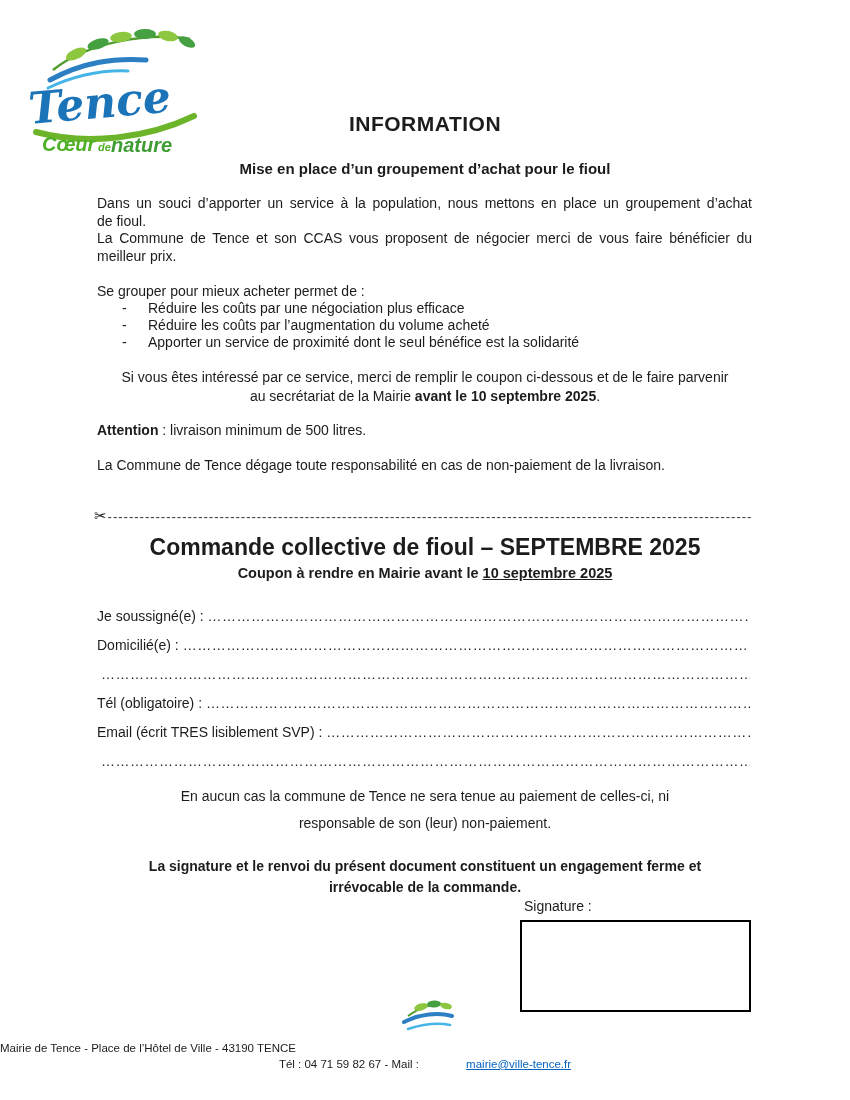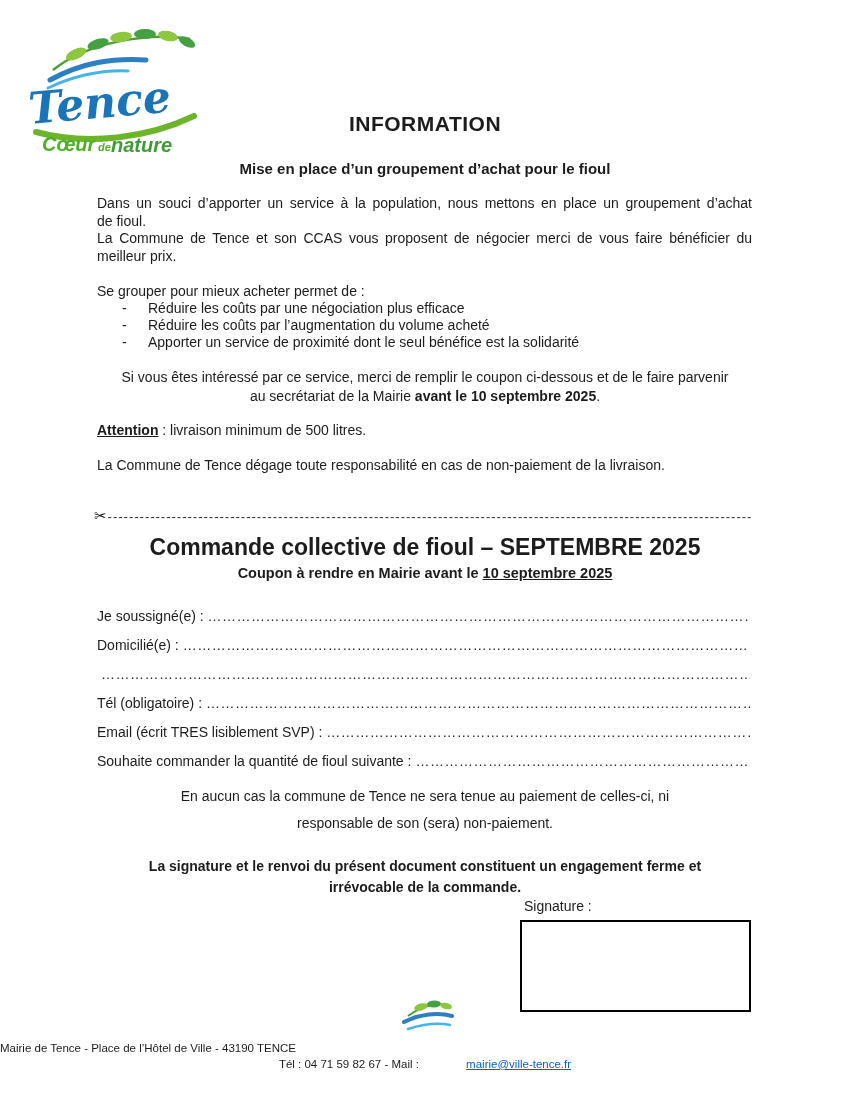--- a/index.html
+++ b/index.html
@@ -17,21 +17,21 @@
   .intro { margin-top:18px; }
   .jline { text-align:justify; text-align-last:justify; text-justify:inter-word; }
 
   .lead { margin-top:18px; line-height:17px; }
   .bullets { line-height:17px; }
   .bullet { display:flex; }
   .dash { flex:none; margin-left:25px; width:26px; }
 
   .notice { margin-top:17px; text-align:center; font-size:14px; line-height:18.5px; }
   .attention { margin-top:17px; }
-  .att-label { font-weight:700; text-decoration:underline; }
+  .att-label { font-weight:700; }
   .disclaimer { margin-top:17px; }
 
   .cut-row { display:flex; align-items:center; margin:33px 98px 0 94px; }
   .scissors { flex:none; font-size:15px; margin-right:1px; }
   .dashes { flex:1; overflow:hidden; white-space:nowrap; font-size:13px; letter-spacing:1px; color:#333; }
 
   .coupon-title { margin-top:9px; text-align:center; font-size:23px; font-weight:700; }
   .coupon-subtitle { margin-top:4px; text-align:center; font-size:14.5px; font-weight:700; }
   .date-u { text-decoration:underline; }
 
@@ -147,28 +147,27 @@
     </div>
     <div class="field">
       <span class="flabel">Tél (obligatoire) :</span>
       <span class="fdots">………………………………………………………………………………………………………………………………………………………………………………………………………………………………………………………………………………………………………………………………</span>
     </div>
     <div class="field">
       <span class="flabel">Email (écrit TRES lisiblement SVP) :</span>
       <span class="fdots">………………………………………………………………………………………………………………………………………………………………………………………………………………………………………………………………………………………………………………………………</span>
     </div>
     <div class="field">
-      <span class="flabel">Souhaite commander la quantité de fioul suivante :</span>
       <span class="fdots">………………………………………………………………………………………………………………………………………………………………………………………………………………………………………………………………………………………………………………………………</span>
     </div>
   </div>
 
   <div class="commitment">
     <div class="c1">En aucun cas la commune de Tence ne sera tenue au paiement de celles-ci, ni</div>
-    <div class="c2">responsable de son (sera) non-paiement.</div>
+    <div class="c2">responsable de son (leur) non-paiement.</div>
   </div>
 
   <div class="engagement">
     <div>La signature et le renvoi du présent document constituent un engagement ferme et</div>
     <div>irrévocable de la commande.</div>
   </div>
 
   <div class="sig-label">Signature :</div>
   <div class="sig-box"></div>
 

